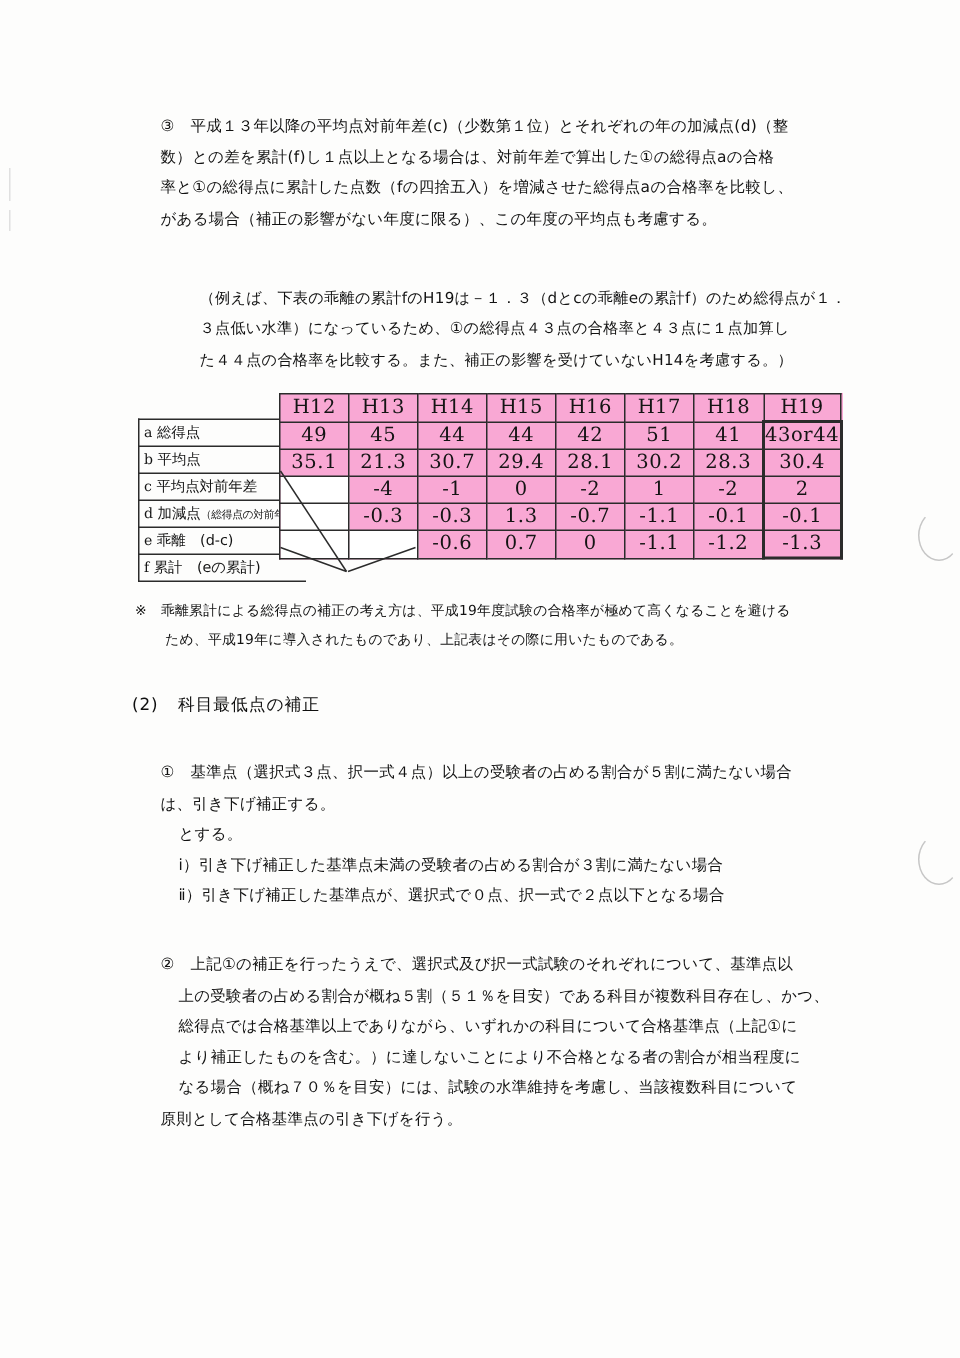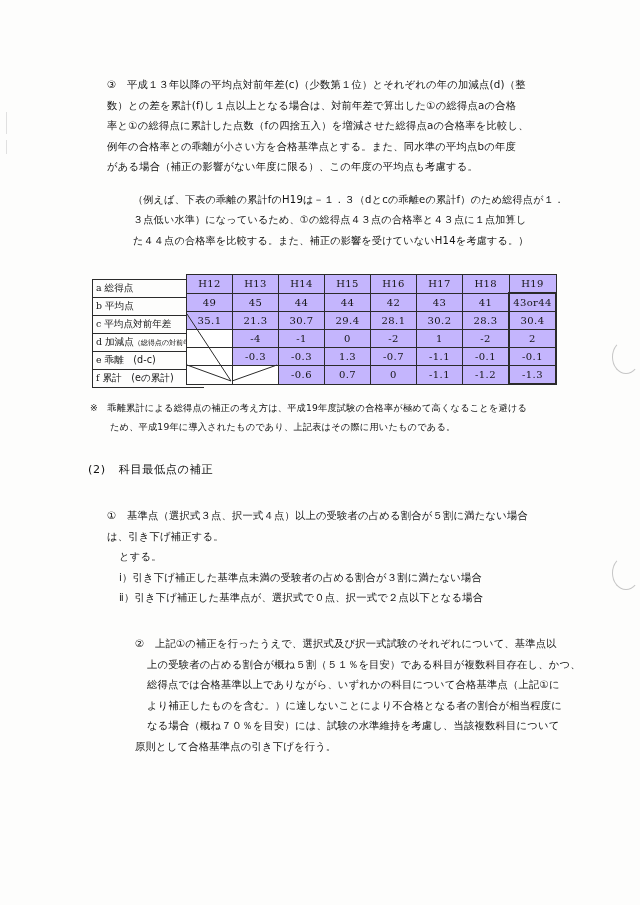--- a/index.html
+++ b/index.html
@@ -55,24 +55,23 @@
     left: 133px; top: 190px; width: 478px;
     font-size: 10.1px;
     line-height: 20.4px;
   }
 
   
   #score-table {
     position: absolute;
     left: 186px; top: 262px;
     border-collapse: collapse;
-    font-size: 10px;
+    font-size: 13px;
     font-family: "DejaVu Serif", "Liberation Serif", serif;
-    background: #c4b5fd;
-    margin-top: 12px;
+    background: #f9a8d4;
   }
   #score-table td, #score-table th {
     border: 1px solid #2b2b2b;
     padding: 0;
     height: 17px;
     text-align: center;
     vertical-align: middle;
     font-weight: normal;
     color: #141414;
     white-space: nowrap;
@@ -151,21 +150,21 @@
   #sec2 .lbl { margin-right: 13px; }
 
   #item1 {
     position: absolute;
     left: 107px; top: 505px; width: 500px;
   }
   #item1 .in1 { padding-left: 12px; }
 
   #item2 {
     position: absolute;
-    left: 107px; top: 633px; width: 503px; margin-left: 28px;
+    left: 107px; top: 633px; width: 503px;
   }
   #item2 .in1 { padding-left: 12px; }
 
   
   .arc {
     position: absolute;
     border: 1px solid #bdbdbd;
     border-radius: 50%;
     background: transparent;
   }
@@ -179,21 +178,20 @@
   <div class="scan-mark" style="left:6px; top:140px; width:1px; height:14px;"></div>
   <div class="arc" style="left:612px; top:340px; width:26px; height:32px; border-color:#c6c6c6; border-right-color:transparent; border-top-color:transparent;"></div>
   <div class="arc" style="left:612px; top:556px; width:26px; height:32px; border-color:#c6c6c6; border-right-color:transparent; border-top-color:transparent;"></div>
 
   <div class="content">
 
     <div class="para" id="item3">
       <span class="ln"><span>③</span>　<span>平成１３年以降の平均点対前年差(c)（少数第１位）とそれぞれの年の加減点(d)（整</span></span>
       <span class="ln">数）との差を累計(f)し１点以上となる場合は、対前年差で算出した①の総得点aの合格</span>
       <span class="ln">率と①の総得点に累計した点数（fの四捨五入）を増減させた総得点aの合格率を比較し、</span>
-      <span class="ln">例年の合格率との乖離が小さい方を合格基準点とする。また、同水準の平均点bの年度</span>
       <span class="ln">がある場合（補正の影響がない年度に限る）、この年度の平均点も考慮する。</span>
     </div>
 
     <div class="para" id="example">
       <span class="ln">（例えば、下表の乖離の累計fのH19は－１．３（dとcの乖離eの累計f）のため総得点が１．</span>
       <span class="ln">３点低い水準）になっているため、①の総得点４３点の合格率と４３点に１点加算し</span>
       <span class="ln">た４４点の合格率を比較する。また、補正の影響を受けていないH14を考慮する。）</span>
     </div>
 
     <table id="row-labels">
@@ -235,21 +233,21 @@
           <th class="colhead h19">H19</th>
         </tr>
       </thead>
       <tbody>
         <tr class="r-a">
           <td class="num">49</td>
           <td class="num">45</td>
           <td class="num">44</td>
           <td class="num">44</td>
           <td class="num">42</td>
-          <td class="num">43</td>
+          <td class="num">51</td>
           <td class="num">41</td>
           <td class="num h19">43or44</td>
         </tr>
         <tr class="r-b">
           <td class="num">35.1</td>
           <td class="num">21.3</td>
           <td class="num">30.7</td>
           <td class="num">29.4</td>
           <td class="num">28.1</td>
           <td class="num">30.2</td>

